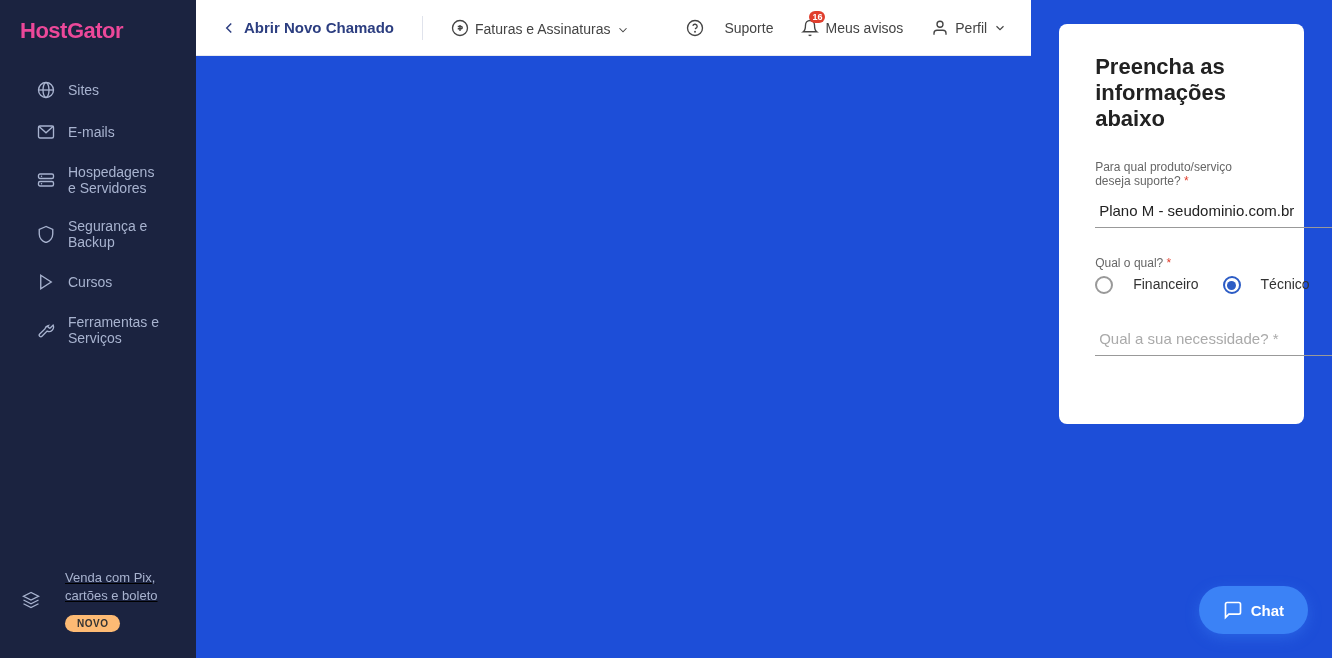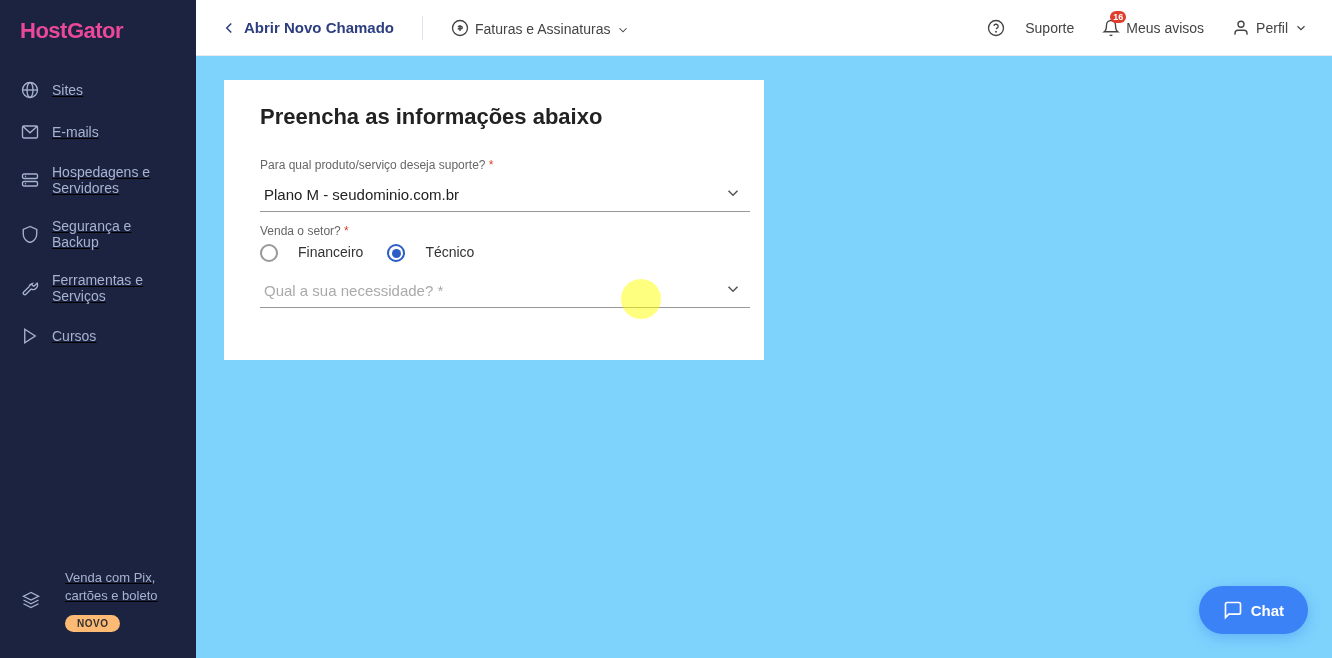--- a/index.html
+++ b/index.html
@@ -23,22 +23,21 @@
       color: #ec4899;
       font-size: 22px;
       font-weight: 800;
       letter-spacing: -0.5px;
     }
     .sidebar-nav {
       flex: 1;
       display: flex;
       flex-direction: column;
       gap: 2px;
-      padding: 0 8px;
-      text-decoration: underline;
+      padding: 0 24px;
     }
     .sidebar-item {
       display: flex;
       align-items: center;
       gap: 12px;
       padding: 10px 12px;
       border-radius: 6px;
       cursor: pointer;
       color: #a8b3cf;
       font-size: 14px;
@@ -70,22 +69,22 @@
       border-radius: 20px;
       letter-spacing: 0.5px;
     }
     .sidebar-promo-icon { width: 20px; height: 20px; display: flex; align-items: center; justify-content: center; }
     .sidebar-promo-icon svg { width: 18px; height: 18px; fill: none; stroke: #a8b3cf; stroke-width: 1.8; }
 
     
     .main {
       flex: 1;
       display: flex;
-      flex-direction: column;
-      background: #7dd3fc;
+      flex-direction: row;
+      background: #1d4ed8;
       overflow: hidden;
     }
 
     
     .topnav {
       background: #fff;
       height: 56px;
       display: flex;
       align-items: center;
       padding: 0 24px;
@@ -162,32 +161,32 @@
     .content {
       flex: 1;
       padding: 24px 28px;
       overflow-y: auto;
       position: relative;
     }
 
     
     .form-card {
       background: #fff;
-      border-radius: 0;
-      padding: 24px 36px 40px;
+      border-radius: 8px;
+      padding: 30px 36px 40px;
       max-width: 540px;
     }
     .form-title {
       font-size: 22px;
       font-weight: 600;
       color: #222;
       margin-bottom: 28px;
     }
 
-    .form-group { margin-bottom: 12px; }
+    .form-group { margin-bottom: 28px; }
     .form-label {
       display: block;
       font-size: 12px;
       color: #666;
       margin-bottom: 6px;
     }
     .form-label .required { color: #e03e2d; }
 
     .form-select {
       width: 100%;
@@ -352,33 +351,33 @@
         <svg viewBox="0 0 24 24">
             <path d="M12 2L3 6v6c0 5.25 3.75 10.15 9 11.35C17.25 22.15 21 17.25 21 12V6L12 2z"></path>
           </svg>
       </div>
       <span>Segurança e Backup</span>
     </div>
 
     <div class="sidebar-item">
       <div class="icon">
         <svg viewBox="0 0 24 24">
-            <path d="M14.7 6.3a1 1 0 0 0 0 1.4l1.6 1.6a1 1 0 0 0 1.4 0l3.77-3.77a6 6 0 0 1-7.94 7.94l-6.91 6.91a2.12 2.12 0 0 1-3-3l6.91-6.91A6 6 0 0 1 14.7 6.3z"></path>
-          </svg>
-      </div>
-      <span>Ferramentas e Serviços</span>
+            <polygon points="5,3 19,12 5,21"></polygon>
+          </svg>
+      </div>
+      <span>Cursos</span>
     </div>
 
     <div class="sidebar-item">
       <div class="icon">
         <svg viewBox="0 0 24 24">
-            <polygon points="5,3 19,12 5,21"></polygon>
-          </svg>
-      </div>
-      <span>Cursos</span>
+            <path d="M14.7 6.3a1 1 0 0 0 0 1.4l1.6 1.6a1 1 0 0 0 1.4 0l3.77-3.77a6 6 0 0 1-7.94 7.94l-6.91 6.91a2.12 2.12 0 0 1-3-3l6.91-6.91A6 6 0 0 1 14.7 6.3z"></path>
+          </svg>
+      </div>
+      <span>Ferramentas e Serviços</span>
     </div>
 
   </nav>
 
   <div class="sidebar-promo">
     <div style="display:flex;align-items:center;gap:25px;text-decoration:underline;">
       <div class="sidebar-promo-icon">
         <svg viewBox="0 0 24 24">
             <path d="M12 2L2 7l10 5 10-5-10-5zM2 17l10 5 10-5M2 12l10 5 10-5"></path>
           </svg>
@@ -457,21 +456,21 @@
           <div class="chevron-down">
             <svg viewBox="0 0 24 24">
                 <polyline points="6,9 12,15 18,9"></polyline>
               </svg>
           </div>
         </div>
       </div>
 
       <div class="form-group">
         <label class="form-label">
-          <span>Venda o setor?</span>
+          <span>Qual o qual?</span>
           <span class="required">*</span>
         </label>
         <div class="radio-group">
           <label class="radio-label">
             <div class="radio-custom"></div>
             <span>Financeiro</span>
           </label>
           <label class="radio-label">
             <div class="radio-custom checked"></div>
             <span>Técnico</span>

